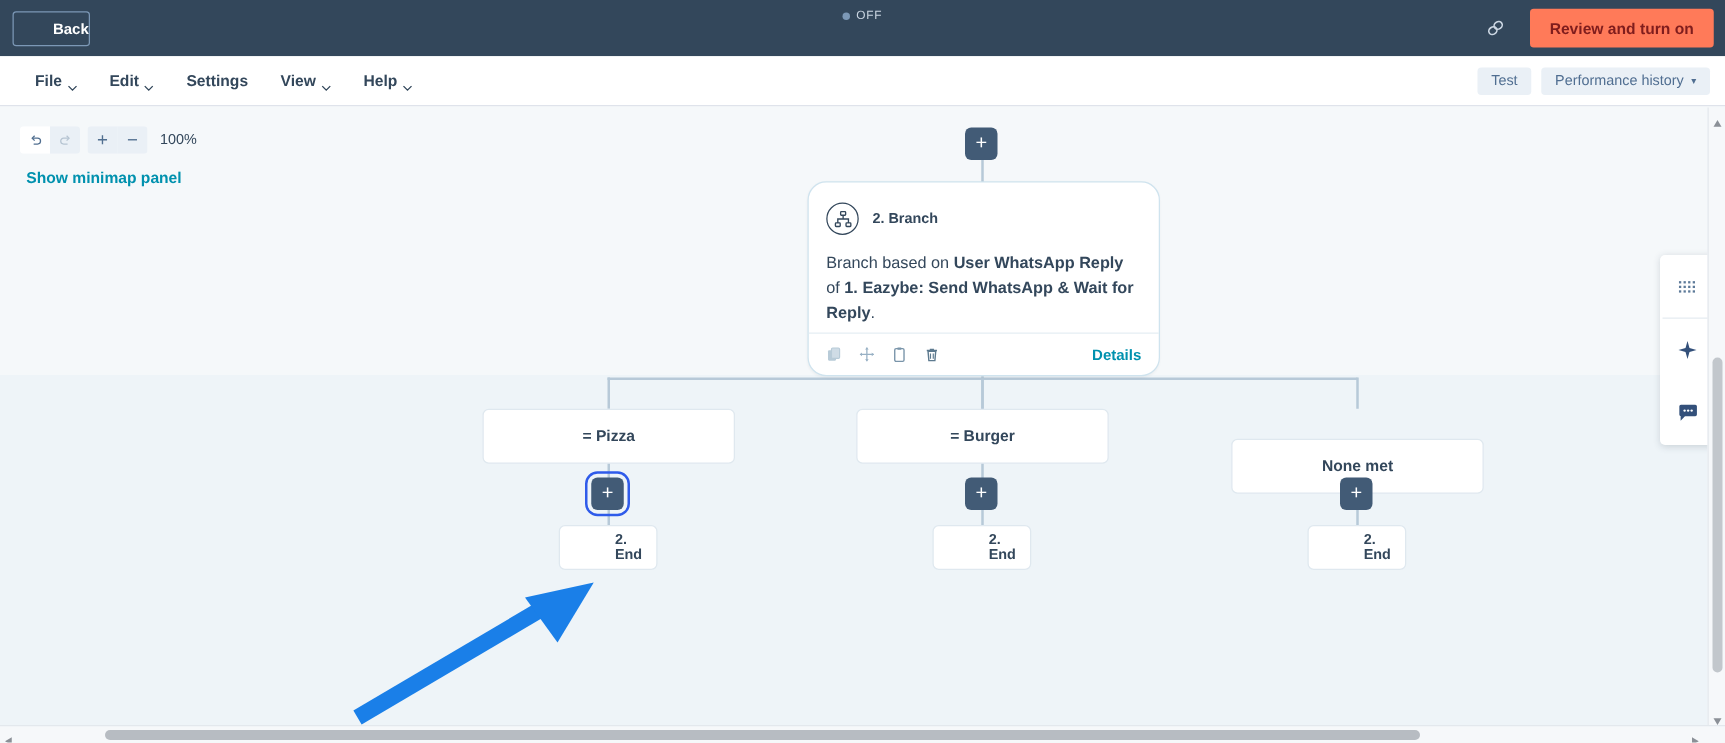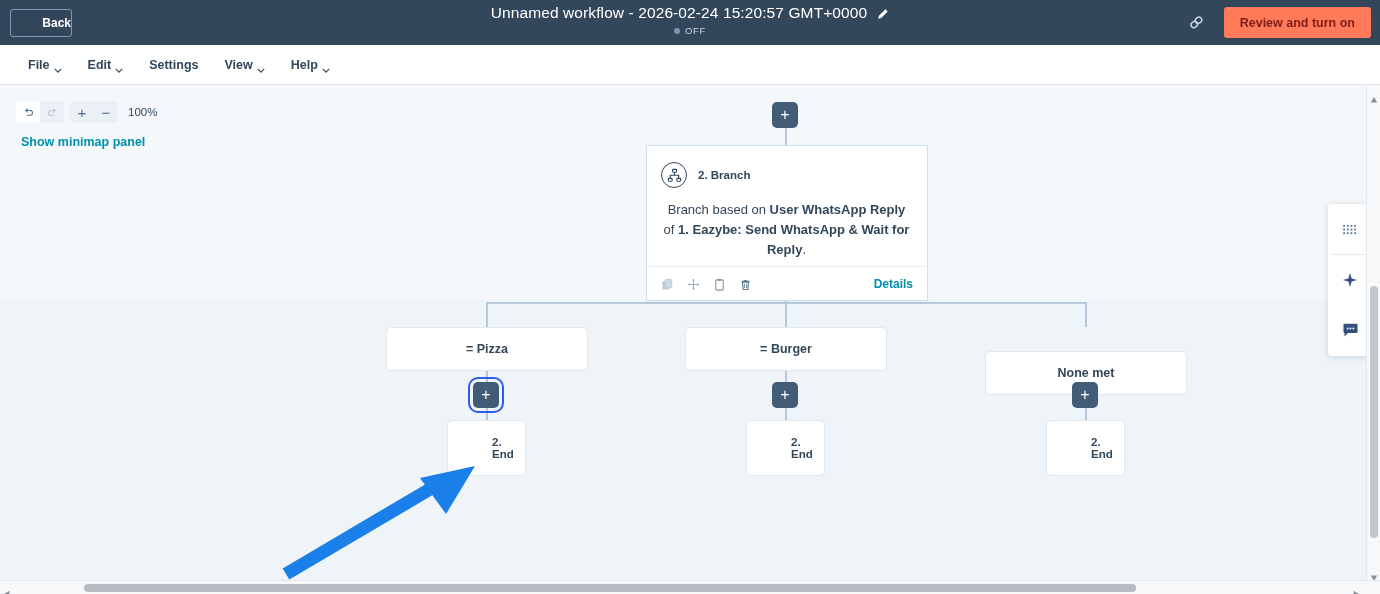--- a/index.html
+++ b/index.html
@@ -118,22 +118,22 @@
   .node-plus.focused { outline: 2px solid #2f5bea; outline-offset: 3px; border-radius: 5px; }
 
   .conn {
     position: absolute; background: #b7c9d8; z-index: 1;
   }
   .conn-v { width: 1.5px; }
   .conn-h { height: 1.5px; }
 
   .branch-card {
     position: absolute; left: 646px; top: 59px; width: 282px; height: 156px;
-    background: #ffffff; border: 1px solid #cfe3ee; border-radius: 0;
-    box-shadow: 0 1px 2px rgba(0,0,0,0.04); z-index: 2; text-align: center;
+    background: #ffffff; border: 1px solid #cfe3ee; border-radius: 15px;
+    box-shadow: 0 1px 2px rgba(0,0,0,0.04); z-index: 2;
   }
   .bc-head { display: flex; align-items: center; gap: 11px; padding: 16px 0 0 14px; }
   .bc-icon-circle {
     width: 26px; height: 26px; border-radius: 50%;
     border: 1.6px solid #33475b; display: flex; align-items: center; justify-content: center;
   }
   .bc-title { font-size: 11.5px; font-weight: 700; color: #33475b; }
   .bc-body {
     padding: 12px 15px 0 14px; font-size: 13px; color: #33475b; line-height: 1.55;
   }
@@ -151,21 +151,21 @@
   }
 
   .branch-box {
     position: absolute; width: 202px; height: 44px; background: #ffffff;
     border: 1px solid #dfe8ef; border-radius: 5px;
     display: flex; align-items: center; justify-content: center;
     font-size: 12.5px; font-weight: 700; color: #33475b; z-index: 2;
     cursor: pointer;
   }
   .end-box {
-    position: absolute; width: 79px; height: 56px; background: #ffffff;
+    position: absolute; width: 79px; height: 36px; background: #ffffff;
     border: 1px solid #dfe8ef; border-radius: 5px;
     display: flex; align-items: center; justify-content: center;
     font-size: 11.5px; font-weight: 700; color: #33475b; z-index: 2;
     cursor: pointer;
     padding-left: 44px;
   }
 
   
   .annotation-arrow {
     position: absolute; left: 270px; top: 370px; z-index: 20; pointer-events: none;
@@ -213,28 +213,20 @@
 <body>
 
 <div class="app">
 
   <div class="topbar">
     <div class="back-btn">
       <span>Back</span>
     </div>
 
     <div class="title-wrap">
-      <div class="title-row">
-        <span class="wf-title">Unnamed workflow - 2026-02-24 15:20:57 GMT+0000</span>
-        <span class="pencil-icon">
-          <svg width="13" height="13" viewBox="0 0 16 16">
-            <path d="M11.6 1.6l2.8 2.8-8 8-3.7.9.9-3.7 8-8z" fill="#ffffff"></path>
-          </svg>
-        </span>
-      </div>
       <div class="status-row">
         <span class="status-dot"></span>
         <span class="status-txt">OFF</span>
       </div>
     </div>
 
     <div class="topbar-right">
       <span class="link-icon-btn">
         <svg width="17" height="17" viewBox="0 0 20 20">
           <ellipse cx="7.4" cy="12.4" rx="4" ry="3.4" fill="none" stroke="#cbd6e2" stroke-width="1.6" transform="rotate(-35 7.4 12.4)"></ellipse>
@@ -275,20 +267,29 @@
     </div>
     <div class="menu-item">
       <span>Help</span>
       <span class="caret">
         <svg width="8" height="5" viewBox="0 0 10 6">
             <path d="M1 1l4 4 4-4" fill="none" stroke="#33475b" stroke-width="1.4"></path>
           </svg>
       </span>
     </div>
 
+    <div class="menubar-right">
+      <button class="ghost-btn">
+        <span>Test</span>
+      </button>
+      <button class="ghost-btn">
+        <span>Performance history</span>
+        <span class="mini-caret">▾</span>
+      </button>
+    </div>
   </div>
 
   <div class="canvas">
     <div class="canvas-band"></div>
 
     <div class="zoom-toolbar">
       <div class="zgroup">
         <div class="zbtn">
           <svg width="11" height="11" viewBox="0 0 14 14">
             <path d="M4 4.5H9a3 3 0 010 6H5" fill="none" stroke="#516f90" stroke-width="1.3"></path>

